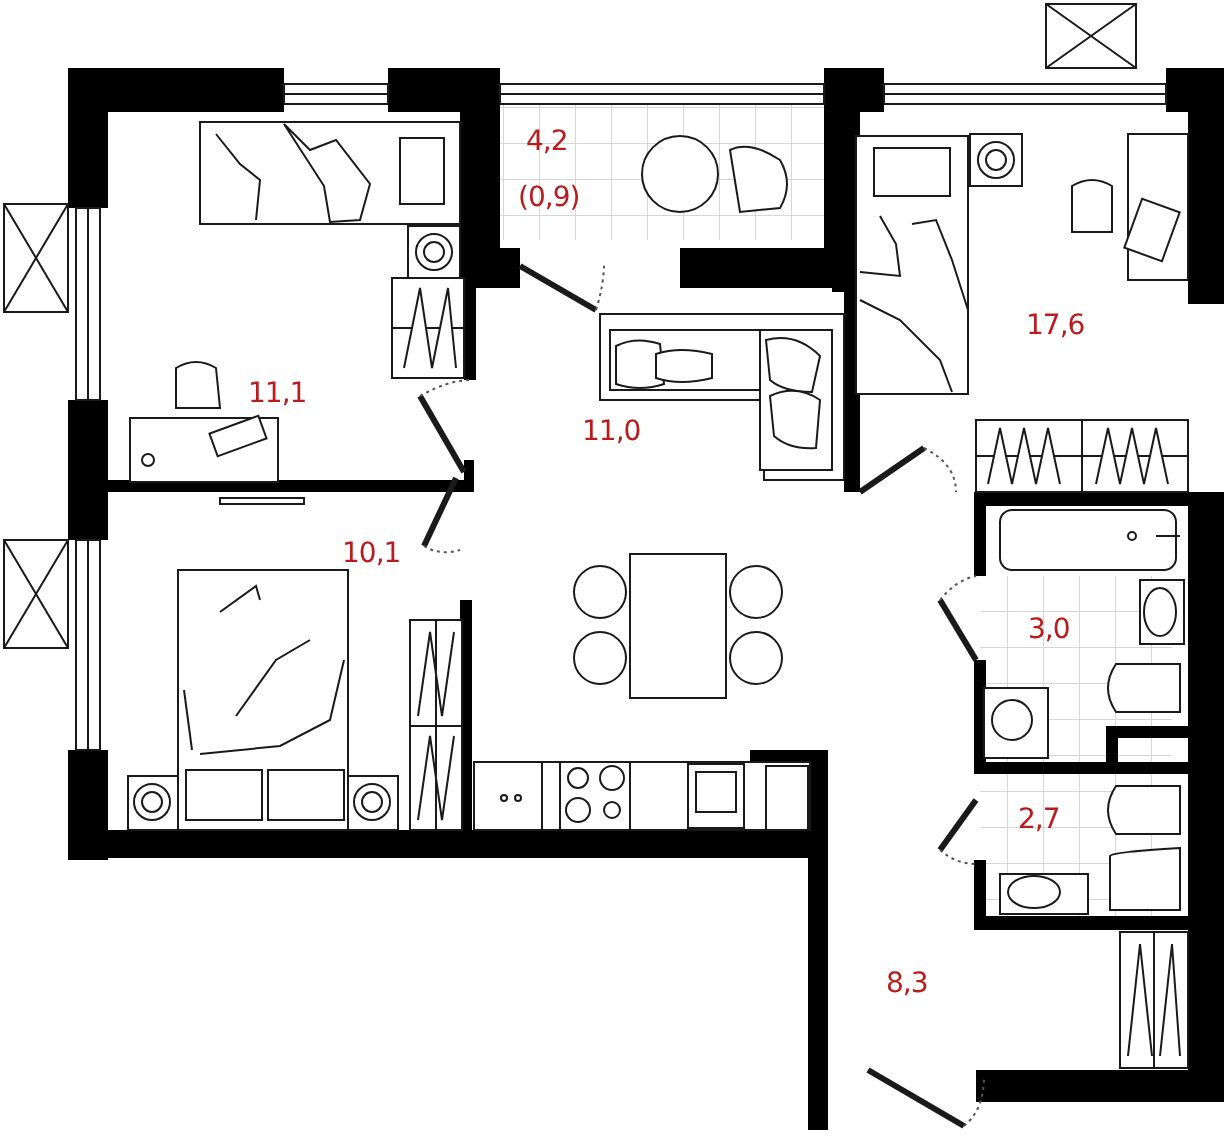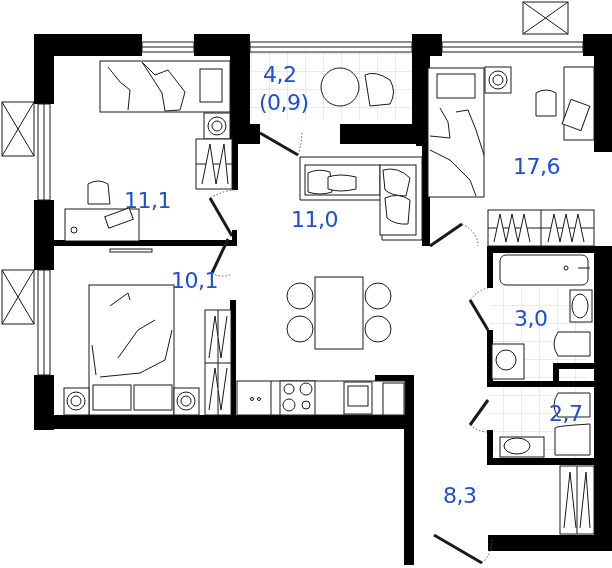--- a/index.html
+++ b/index.html
@@ -1,18 +1,18 @@
 <!DOCTYPE html>
 <html><head>
 <meta charset="utf-8">
 <style>
   html, body { margin:0; padding:0; background:#ffffff; }
   body { width:612px; height:568px; position:relative; overflow:hidden; font-family:"DejaVu Sans", sans-serif; }
   svg { position:absolute; left:0; top:0; }
-  .lbl { position:absolute; font-family:"DejaVu Sans", sans-serif; color:#1d4ed8; font-size:22px; letter-spacing:-0.5px; line-height:1; white-space:nowrap; }
+  .lbl { position:absolute; font-family:"DejaVu Sans", sans-serif; color:#b91c1c; font-size:14px; letter-spacing:-0.5px; line-height:1; white-space:nowrap; }
 </style>
 </head>
 <body>
 
 <svg width="612" height="568" viewBox="0 0 612 568">
   <defs>
     <pattern id="tile" width="18" height="18" patternUnits="userSpaceOnUse">
       <path d="M18 0 V18 M0 18 H18" stroke="#d6d6d6" stroke-width="1" fill="none"></path>
     </pattern>
   </defs>
@@ -214,14 +214,14 @@
   </g>
 </svg>
 
 <div class="lbl" style="left:124px;top:142px;margin-top:48px;">11,1</div>
 <div class="lbl" style="left:263px;top:64px;">4,2</div>
 <div class="lbl" style="left:259px;top:92px;">(0,9)</div>
 <div class="lbl" style="left:513px;top:156px;">17,6</div>
 <div class="lbl" style="left:291px;top:209px;">11,0</div>
 <div class="lbl" style="left:171px;top:257px;margin-top:13px;">10,1</div>
 <div class="lbl" style="left:514px;top:308px;">3,0</div>
-<div class="lbl" style="left:509px;top:403px;margin-left:40px;">2,7</div>
+<div class="lbl" style="left:509px;top:403px;">2,7</div>
 <div class="lbl" style="left:443px;top:485px;">8,3</div>
 
 </body></html>

